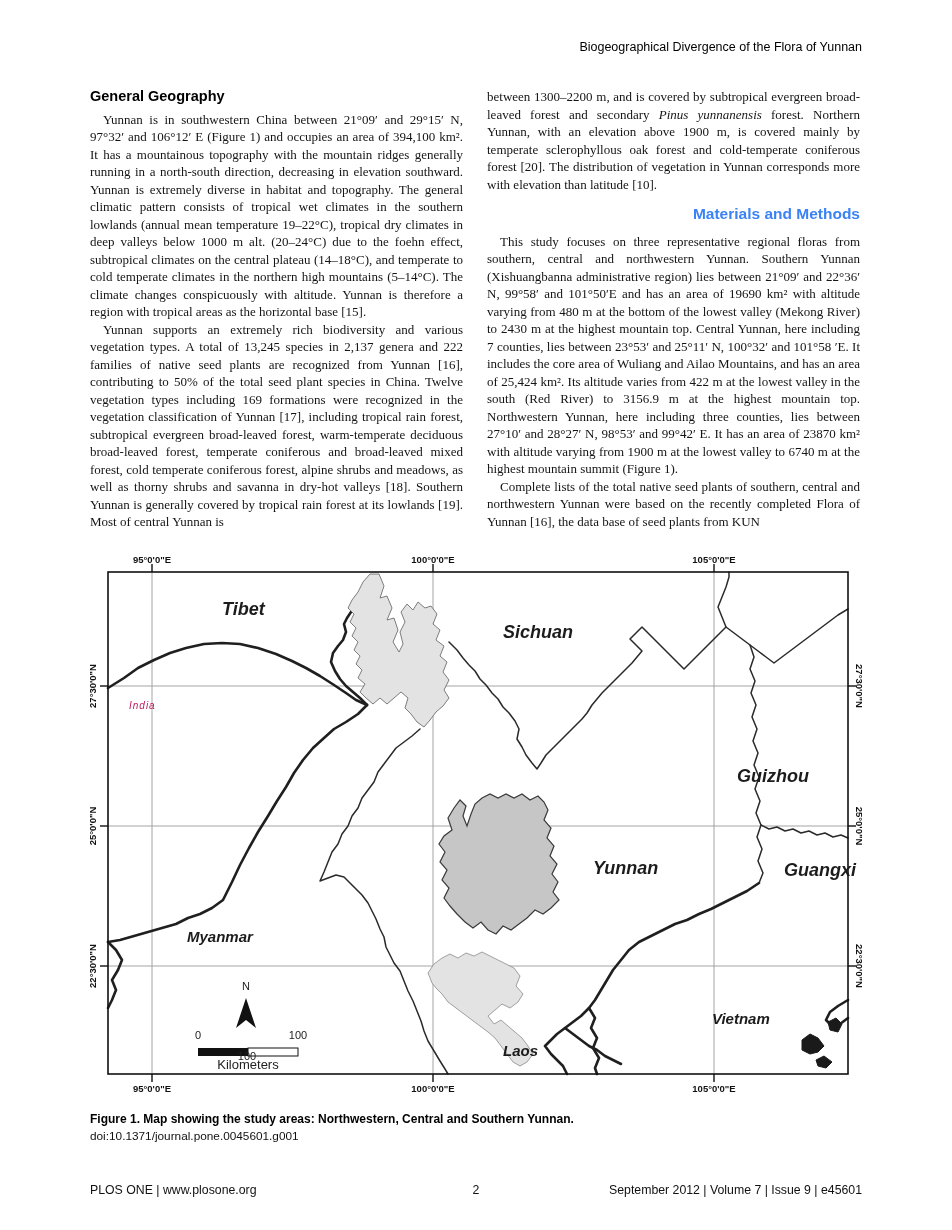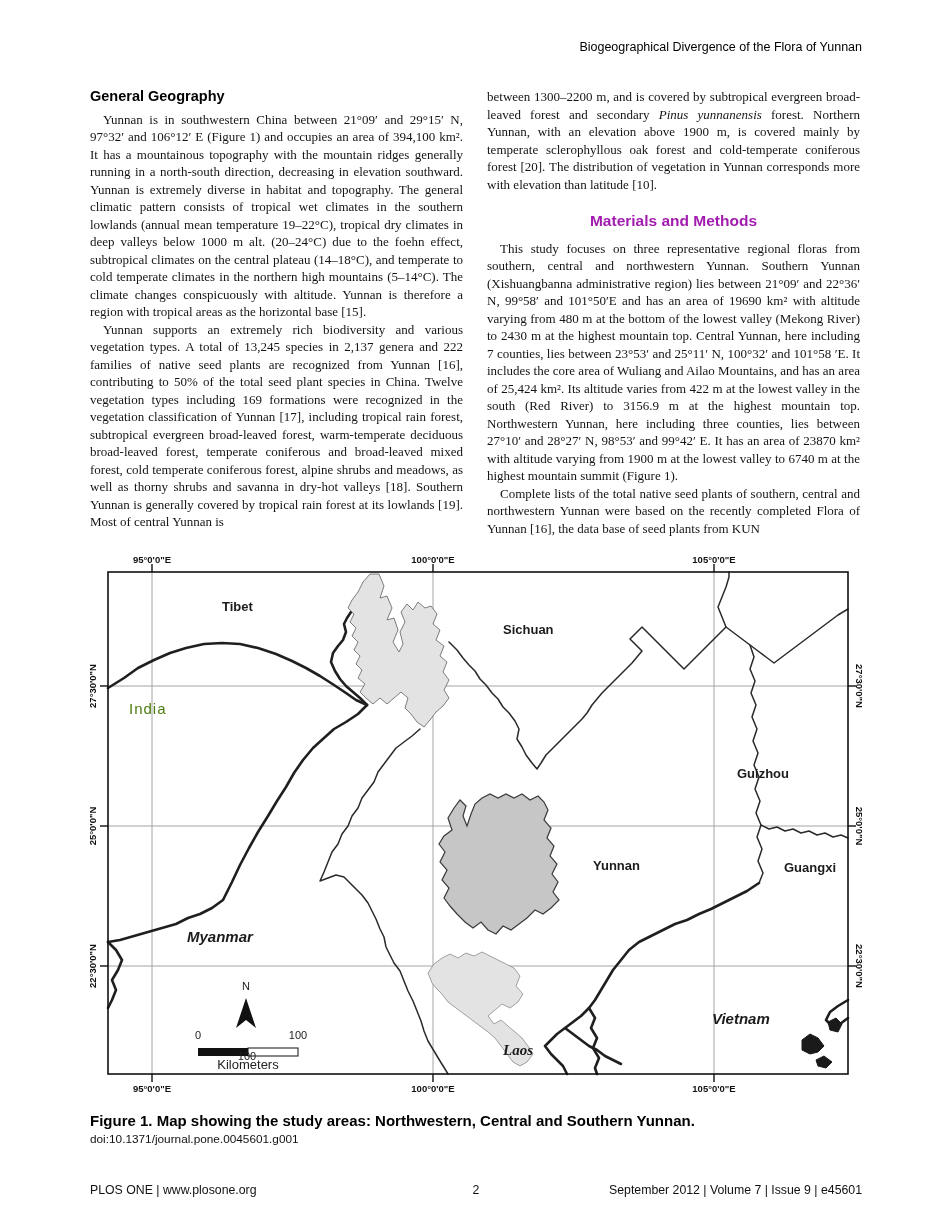--- a/index.html
+++ b/index.html
@@ -6,42 +6,42 @@
   .page{position:relative;width:952px;height:1230px;background:#ffffff;margin:0 auto;
         font-family:"Liberation Serif",serif;color:#141414;overflow:hidden;}
   .running-head{position:absolute;top:40px;left:90px;width:772px;text-align:right;
         font-family:"Liberation Sans",sans-serif;font-size:12.5px;color:#000;}
   .col{position:absolute;top:88px;width:373px;text-align:justify;font-size:13px;line-height:17.5px;}
   .col-left{left:90px;}
   .col-right{left:487px;}
   .sec-head{font-family:"Liberation Sans",sans-serif;font-weight:700;font-size:14.5px;
         margin:0 0 5px 0;text-align:left;color:#000;}
   .main-head{font-family:"Liberation Sans",sans-serif;font-weight:700;font-size:15.5px;
-        margin:19px 0 10px 0;text-align:center;color:#a21caf;}
+        margin:12px 0 10px 0;text-align:right;color:#3b82f6;}
   .col p{margin:0;text-indent:13px;}
   .col p.noindent{text-indent:0;}
   
   .map{position:absolute;left:86px;top:552px;width:780px;height:548px;}
   .map svg{position:absolute;left:0;top:0;}
   .tick{position:absolute;width:60px;text-align:center;font-family:"Liberation Sans",sans-serif;
         font-size:9.5px;font-weight:700;color:#111;white-space:nowrap;}
   .vtick{position:absolute;width:60px;height:12px;line-height:12px;text-align:center;
         font-family:"Liberation Sans",sans-serif;font-size:9.5px;font-weight:700;color:#111;white-space:nowrap;}
   .rotL{transform:rotate(-90deg);}
   .rotR{transform:rotate(90deg);}
   .r-label{position:absolute;font-family:"Liberation Sans",sans-serif;font-weight:700;
-        font-size:13px;color:#1c1c1c;white-space:nowrap;}
+        font-size:18px;color:#1c1c1c;white-space:nowrap;font-style:italic;}
   .c-label{font-style:italic;font-size:15px;}
-  .india-label{position:absolute;font-family:"Liberation Sans",sans-serif;
-        font-weight:400;font-size:15px;letter-spacing:1px;color:#4d7c0f;white-space:nowrap;}
+  .india-label{position:absolute;font-family:"Liberation Sans",sans-serif;font-style:italic;
+        font-weight:400;font-size:10px;letter-spacing:1px;color:#be185d;white-space:nowrap;}
   .map-small{position:absolute;font-family:"Liberation Sans",sans-serif;font-size:11px;color:#222;
         text-align:center;white-space:nowrap;}
   
   .caption{position:absolute;left:90px;top:1112px;width:772px;font-family:"Liberation Sans",sans-serif;}
-  .cap-bold{font-weight:700;font-size:15px;color:#000;}
+  .cap-bold{font-weight:700;font-size:12px;color:#000;}
   .cap-doi{font-size:11.8px;color:#111;margin-top:3px;}
   .footer{position:absolute;left:90px;top:1183px;width:772px;font-family:"Liberation Sans",sans-serif;
         font-size:12.3px;color:#111;}
   .footer .f-left{position:absolute;left:0;}
   .footer .f-page{position:absolute;left:0;width:772px;text-align:center;}
   .footer .f-right{position:absolute;right:0;}
 </style>
 </head>
 <body>
 
@@ -143,21 +143,21 @@
     <div class="vtick rotR" style="left:743px;top:408px;">22°30'0"N</div>
 
     <div class="r-label" style="left:136px;top:47px;">Tibet</div>
     <div class="r-label" style="left:417px;top:70px;">Sichuan</div>
     <div class="india-label" style="left:43px;top:148px;">India</div>
     <div class="r-label" style="left:651px;top:214px;">Guizhou</div>
     <div class="r-label" style="left:507px;top:306px;">Yunnan</div>
     <div class="r-label" style="left:698px;top:308px;">Guangxi</div>
     <div class="r-label c-label" style="left:101px;top:376px;">Myanmar</div>
     <div class="r-label c-label" style="left:608px;top:458px;margin-left:18px;">Vietnam</div>
-    <div class="r-label c-label" style="left:417px;top:490px;font-family:Liberation Serif, serif;">Laos</div>
+    <div class="r-label c-label" style="left:417px;top:490px;">Laos</div>
 
     <div class="map-small" style="left:153px;top:428px;width:14px;">N</div>
     <div class="map-small" style="left:106px;top:477px;width:12px;">0</div>
     <div class="map-small" style="left:149px;top:477px;width:24px;margin-top:21px;">100</div>
     <div class="map-small" style="left:200px;top:477px;width:24px;">100</div>
     <div class="map-small" style="left:122px;top:505px;width:80px;font-size:13px;">Kilometers</div>
   </div>
 
   <div class="caption">
     <div class="cap-bold">Figure 1. Map showing the study areas: Northwestern, Central and Southern Yunnan.</div>

